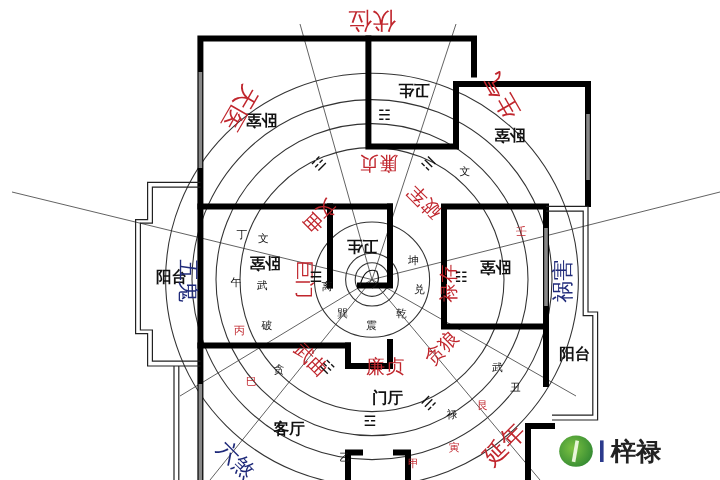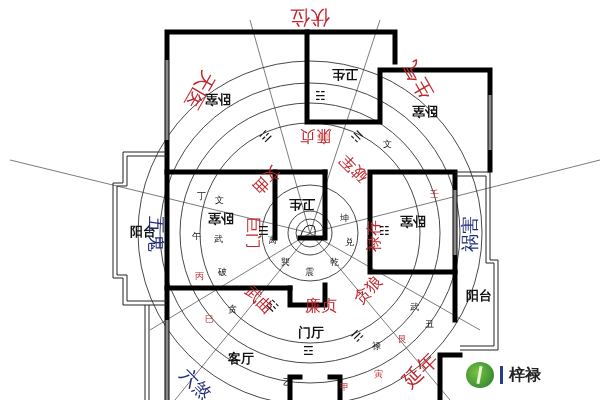--- a/index.html
+++ b/index.html
@@ -32,21 +32,21 @@
     .logo-mark {
       width: 28px; height: 26px; border-radius: 50%;
       background: radial-gradient(circle at 40% 40%, #7cc242, #1f7a2e);
       position: relative;
     }
     .logo-mark::after {
       content: ""; position: absolute; left: 12px; top: 4px;
       width: 3px; height: 18px; background: #e8f5d8; transform: rotate(10deg);
     }
     .logo-bar { width: 3px; height: 18px; background: #2b3a8c; }
-    .logo-text { font-size: 16px; font-weight: bold; color: #222; }
+    .logo-text { font-size: 21px; font-weight: bold; color: #222; }
   </style>
 </head>
 <body>
 
 <div id="canvas">
 
   <svg width="600" height="400" viewBox="0 0 600 400">
 
     <g stroke="#444" stroke-width="0.7" fill="none">
       <line x1="310" y1="233" x2="250" y2="20"></line>
@@ -114,21 +114,21 @@
 
   <span class="lbl room room-rot" style="left:205px; top:93px;">卧室</span>
   <span class="lbl room room-rot" style="left:412px; top:105px;">卧室</span>
   <span class="lbl room room-rot" style="left:332px; top:68px;">卫生</span>
   <span class="lbl room room-rot" style="left:208px; top:212px;">卧室</span>
   <span class="lbl room room-rot" style="left:400px; top:215px;">卧室</span>
   <span class="lbl room room-rot" style="left:289px; top:198px;">卫生</span>
   <span class="lbl room" style="left:130px; top:225px;">阳台</span>
   <span class="lbl room" style="left:466px; top:289px;">阳台</span>
   <span class="lbl room" style="left:228px; top:352px;">客厅</span>
-  <span class="lbl room" style="left:298px; top:326px;">门厅</span>
+  <span class="lbl room" style="left:310px; top:326px;">门厅</span>
 
   <span class="lbl star-red" style="left:290px; top:8px; transform:rotate(180deg);">伏位</span>
   <span class="lbl star-red" style="left:180px; top:80px; transform:rotate(120deg);">天医</span>
   <span class="lbl star-red" style="left:398px; top:70px; transform:rotate(-120deg);">生气</span>
   <span class="lbl star-blue" style="left:138px; top:225px; transform:rotate(90deg);">五鬼</span>
   <span class="lbl star-blue" style="left:452px; top:225px; transform:rotate(-90deg);">祸害</span>
   <span class="lbl star-blue" style="left:178px; top:375px; transform:rotate(45deg);">六煞</span>
   <span class="lbl star-red" style="left:400px; top:360px; transform:rotate(-45deg);">延年</span>
 
   <span class="lbl star-red" style="left:300px; top:128px; font-size:16px; transform:rotate(180deg);">廉贞</span>

